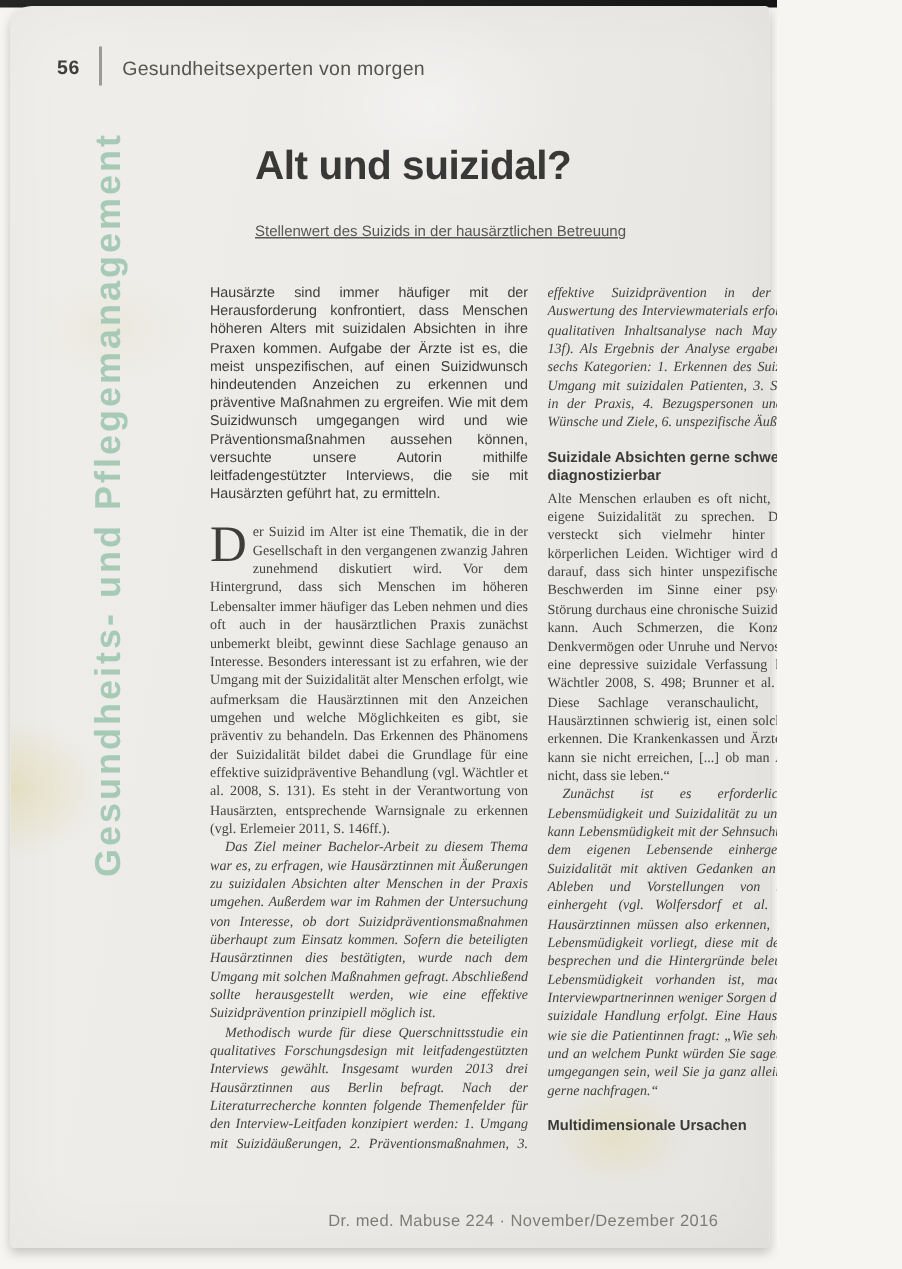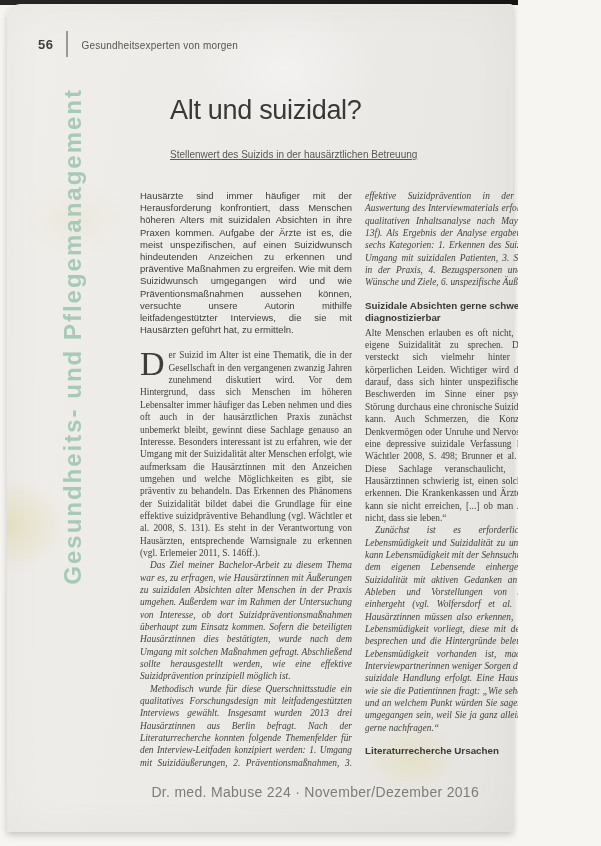--- a/index.html
+++ b/index.html
@@ -25,33 +25,33 @@
     border-radius:14px 3px 3px 3px;
     box-shadow:0 3px 7px rgba(0,0,0,.20), inset 0 0 50px rgba(0,0,0,.03);
   }
   
   .running-head{
     position:absolute;top:27px;left:31px;
     display:flex;align-items:center;color:#4a4a48;
   }
   .page-number{font-size:13px;font-weight:bold;color:#3f3f3d;letter-spacing:.5px;}
   .head-divider{width:2px;height:26px;background:#9a9a96;margin:0 13px;}
-  .head-title{font-size:10px;color:#55554f;letter-spacing:.2px;padding-top:2px;}
+  .head-title{font-size:13px;color:#55554f;letter-spacing:.2px;padding-top:2px;}
   
   .series-label{
     position:absolute;left:52px;top:84px;
     writing-mode:vertical-rl;transform:rotate(180deg);
     font-size:24px;font-weight:bold;letter-spacing:2px;
     color:var(--series-green,#a6cab6);
     white-space:nowrap;
   }
   
   .article-header{position:absolute;left:163px;top:86px;width:400px;color:#3b3b39;}
   .author{font-size:11px;font-weight:bold;font-style:italic;color:#4c4c48;}
-  .title{font-size:27px;font-weight:normal;letter-spacing:-.3px;color:#383836;margin-top:5px;}
+  .title{font-size:27px;font-weight:bold;letter-spacing:-.3px;color:#383836;margin-top:5px;}
   .subtitle{font-size:10px;color:#575753;margin-top:23px;text-decoration:underline;}
   
   .columns{
     position:absolute;left:133px;top:186px;width:437px;height:622px;
     column-count:2;column-gap:13px;overflow:hidden;
     font-family:"Liberation Serif", serif;
     font-size:9.4px;line-height:12.35px;color:#42423f;
     text-align:justify;hyphens:auto;
   }
   .abstract{
@@ -68,22 +68,22 @@
     font-size:34px;line-height:26px;
     padding:2px 4px 0 0;color:#3d3d3a;
   }
   .body-heading{
     font-family:"Liberation Sans", sans-serif;
     font-size:9.8px;line-height:12px;font-weight:bold;color:#3a3a37;
     margin:11px 0 3px 0;text-align:left;
   }
   
   .page-footer{
-    position:absolute;right:34px;bottom:32px;
-    font-size:14px;color:#7d7d78;letter-spacing:.3px;
+    position:absolute;right:34px;bottom:12px;
+    font-size:11px;color:#7d7d78;letter-spacing:.3px;
   }
 </style>
 </head>
 <body>
 
 <div class="scan">
   <div class="top-strip"></div>
 
   <div class="page">
 
@@ -101,19 +101,19 @@
     </div>
 
     <div class="columns">
       <p class="abstract">Hausärzte sind immer häufiger mit der Herausforderung konfrontiert, dass Menschen höheren Alters mit suizidalen Absichten in ihre Praxen kommen. Aufgabe der Ärzte ist es, die meist unspezifischen, auf einen Suizidwunsch hindeutenden Anzeichen zu erkennen und präventive Maßnahmen zu ergreifen. Wie mit dem Suizidwunsch umgegangen wird und wie Präventionsmaßnahmen aussehen können, versuchte unsere Autorin mithilfe leitfadengestützter Interviews, die sie mit Hausärzten geführt hat, zu ermitteln.</p>
     <p class="body-para lead-para"><span class="dropcap">D</span>er Suizid im Alter ist eine Thematik, die in der Gesellschaft in den vergangenen zwanzig Jahren zunehmend diskutiert wird. Vor dem Hintergrund, dass sich Menschen im höheren Lebensalter immer häufiger das Leben nehmen und dies oft auch in der hausärztlichen Praxis zunächst unbemerkt bleibt, gewinnt diese Sachlage genauso an Interesse. Besonders interessant ist zu erfahren, wie der Umgang mit der Suizidalität alter Menschen erfolgt, wie aufmerksam die Hausärztinnen mit den Anzeichen umgehen und welche Möglichkeiten es gibt, sie präventiv zu behandeln. Das Erkennen des Phänomens der Suizidalität bildet dabei die Grundlage für eine effektive suizidpräventive Behandlung (vgl. Wächtler et al. 2008, S. 131). Es steht in der Verantwortung von Hausärzten, entsprechende Warnsignale zu erkennen (vgl. Erlemeier 2011, S. 146ff.).</p>
         <p class="body-para">Das Ziel meiner Bachelor-Arbeit zu diesem Thema war es, zu erfragen, wie Hausärztinnen mit Äußerungen zu suizidalen Absichten alter Menschen in der Praxis umgehen. Außerdem war im Rahmen der Untersuchung von Interesse, ob dort Suizidpräventionsmaßnahmen überhaupt zum Einsatz kommen. Sofern die beteiligten Hausärztinnen dies bestätigten, wurde nach dem Umgang mit solchen Maßnahmen gefragt. Abschließend sollte herausgestellt werden, wie eine effektive Suizidprävention prinzipiell möglich ist.</p>
         <p class="body-para">Methodisch wurde für diese Querschnittsstudie ein qualitatives Forschungsdesign mit leitfadengestützten Interviews gewählt. Insgesamt wurden 2013 drei Hausärztinnen aus Berlin befragt. Nach der Literaturrecherche konnten folgende Themenfelder für den Interview-Leitfaden konzipiert werden: 1. Umgang mit Suizidäußerungen, 2. Präventionsmaßnahmen, 3. effektive Suizidprävention in der Praxis. Die Auswertung des Interviewmaterials erfolgte anhand der qualitativen Inhaltsanalyse nach Mayring (2015, S. 13f). Als Ergebnis der Analyse ergaben sich folgende sechs Kategorien: 1. Erkennen des Suizidwunsches, 2. Umgang mit suizidalen Patienten, 3. Suizidprävention in der Praxis, 4. Bezugspersonen und Konflikte, 5. Wünsche und Ziele, 6. unspezifische Äußerungen.</p>
         <h3 class="body-heading">Suizidale Absichten gerne schwer diagnostizierbar</h3>
         <p class="body-para">Alte Menschen erlauben es oft nicht, direkt über die eigene Suizidalität zu sprechen. Die Suizidalität versteckt sich vielmehr hinter verschiedenen körperlichen Leiden. Wichtiger wird damit der Blick darauf, dass sich hinter unspezifischen körperlichen Beschwerden im Sinne einer psychosomatischen Störung durchaus eine chronische Suizidalität verbergen kann. Auch Schmerzen, die Konzentration, das Denkvermögen oder Unruhe und Nervosität können auf eine depressive suizidale Verfassung hindeuten (vgl. Wächtler 2008, S. 498; Brunner et al. 2008, S. 113). Diese Sachlage veranschaulicht, dass es für Hausärztinnen schwierig ist, einen solchen Zustand zu erkennen. Die Krankenkassen und Ärzte wissen: „Man kann sie nicht erreichen, [...] ob man Arbeit hat oder nicht, dass sie leben.“</p>
         <p class="body-para">Zunächst ist es erforderlich, zwischen Lebensmüdigkeit und Suizidalität zu unterscheiden. So kann Lebensmüdigkeit mit der Sehnsucht nach Ruhe vor dem eigenen Lebensende einhergehen, während Suizidalität mit aktiven Gedanken an den Tod, das Ableben und Vorstellungen von Suizidmethoden einhergeht (vgl. Wolfersdorf et al. 2011, S. 12). Hausärztinnen müssen also erkennen, ob eine latente Lebensmüdigkeit vorliegt, diese mit den Patientinnen besprechen und die Hintergründe beleuchten, ob eine Lebensmüdigkeit vorhanden ist, machen sich die Interviewpartnerinnen weniger Sorgen darum, dass eine suizidale Handlung erfolgt. Eine Hausärztin erzählte, wie sie die Patientinnen fragt: „Wie sehen Sie denn das und an welchem Punkt würden Sie sagen, ich will doch umgegangen sein, weil Sie ja ganz alleine sind, wird ja gerne nachfragen.“</p>
-        <h3 class="body-heading">Literaturrecherche Ursachen</h3>
+        <h3 class="body-heading">Multidimensionale Ursachen</h3>
       </div>
 
     <div class="page-footer">Dr. med. Mabuse 224 · November/Dezember 2016</div>
 
   </div>
 </div>
 
 </body></html>

